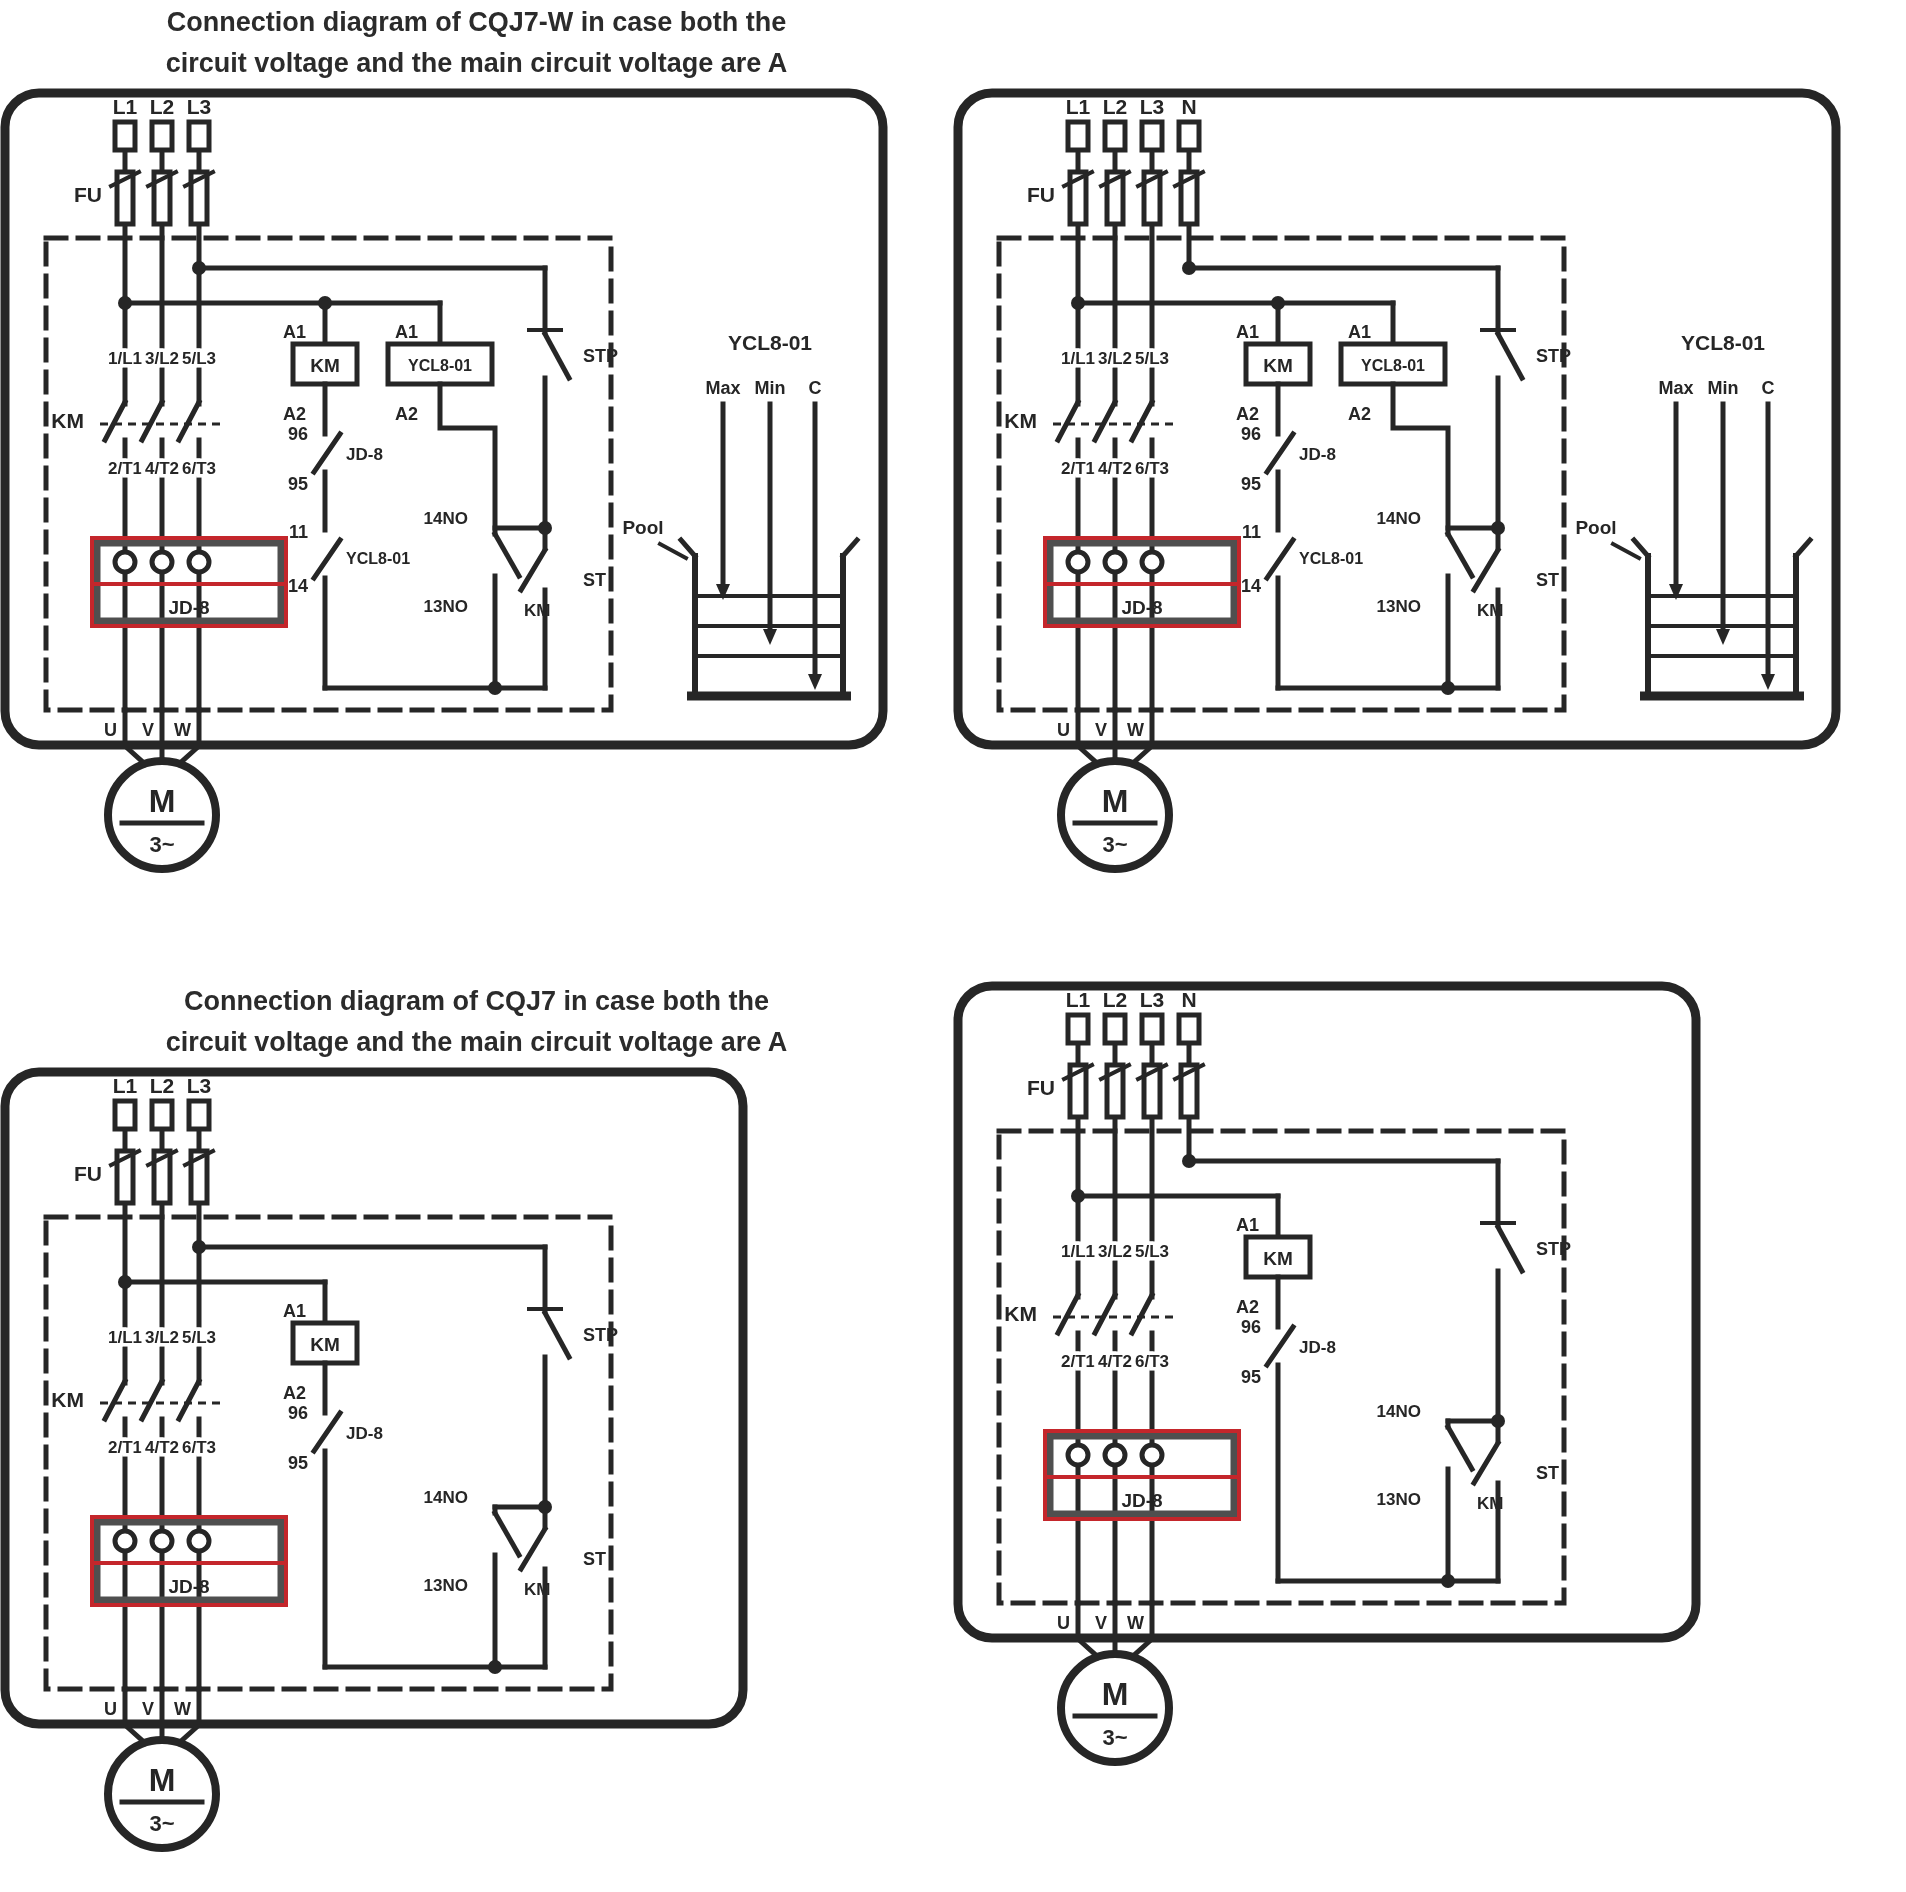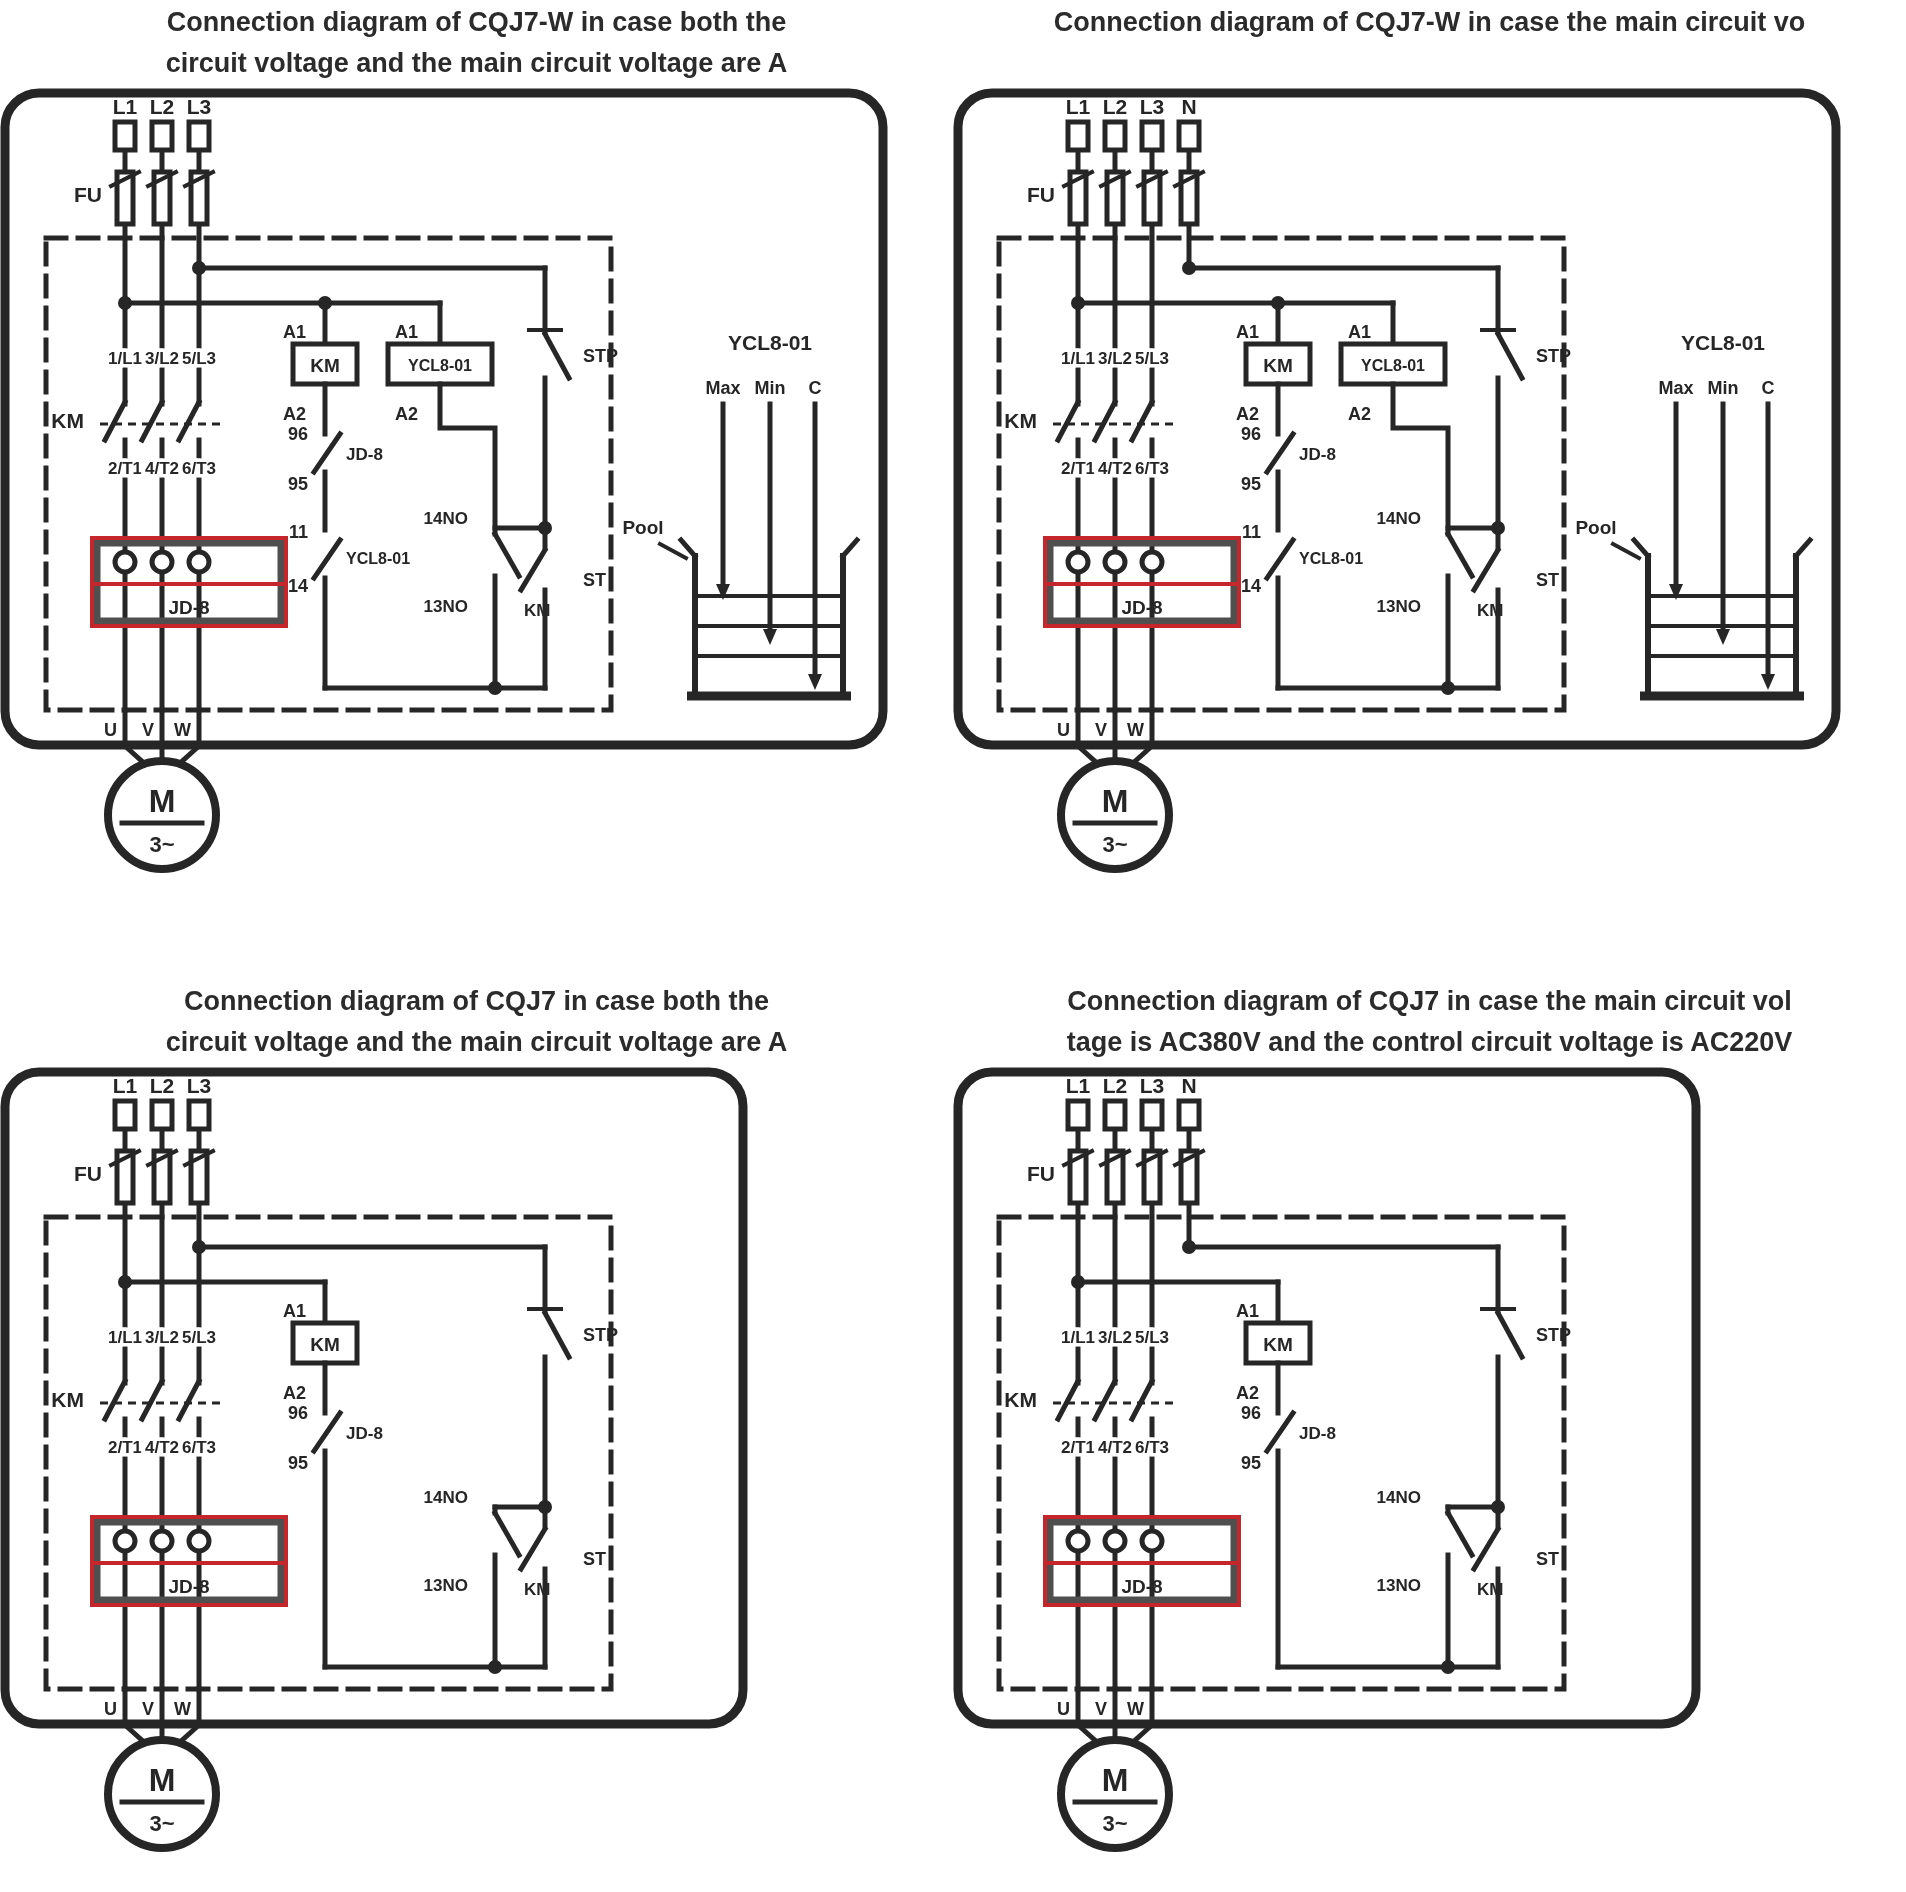--- a/index.html
+++ b/index.html
@@ -190,21 +190,20 @@
           <line x1="695" y1="568" x2="843" y2="568" class="ln w4"></line>
         </g>
         <text x="643" y="446" class="mid">Pool</text>
         <line x1="660" y1="456" x2="686" y2="470" class="ln w4"></line>
       </g>
     </svg>
   </div>
 
   <div class="cell">
     <div class="ptitle">
-      <div>Connection diagram of CQJ7-W in case the main circuit vo</div>
     </div>
     <svg width="930" height="805" viewBox="0 0 930 805">
       <rect x="5" y="5" width="878" height="652" rx="34" class="thk"></rect>
       <g>
         <line x1="125" y1="36" x2="125" y2="316" class="ln"></line>
         <line x1="162" y1="36" x2="162" y2="316" class="ln"></line>
         <line x1="199" y1="36" x2="199" y2="316" class="ln"></line>
         <line x1="236" y1="36" x2="236" y2="180" class="ln"></line>
         <text x="125" y="26" class="mid t21">L1</text>
         <text x="162" y="26" class="mid t21">L2</text>
@@ -460,24 +459,20 @@
         <path d="M199 622 V658 L179 676" class="ln"></path>
         <circle cx="162" cy="727" r="54" class="ln w8"></circle>
         <text x="162" y="724" class="mid t32">M</text>
         <line x1="122" y1="735" x2="202" y2="735" class="ln"></line>
         <text x="162" y="764" class="mid t22">3~</text>
       </g>
     </svg>
   </div>
 
   <div class="cell row2">
-    <div class="ptitle">
-      <div>Connection diagram of CQJ7 in case the main circuit vol</div>
-      <div>tage is AC380V and the control circuit voltage is AC220V</div>
-    </div>
     <svg width="780" height="805" viewBox="0 0 780 805">
       <rect x="5" y="5" width="738" height="652" rx="34" class="thk"></rect>
       <g>
         <line x1="125" y1="36" x2="125" y2="316" class="ln"></line>
         <line x1="162" y1="36" x2="162" y2="316" class="ln"></line>
         <line x1="199" y1="36" x2="199" y2="316" class="ln"></line>
         <line x1="236" y1="36" x2="236" y2="180" class="ln"></line>
         <text x="125" y="26" class="mid t21">L1</text>
         <text x="162" y="26" class="mid t21">L2</text>
         <text x="199" y="26" class="mid t21">L3</text>

